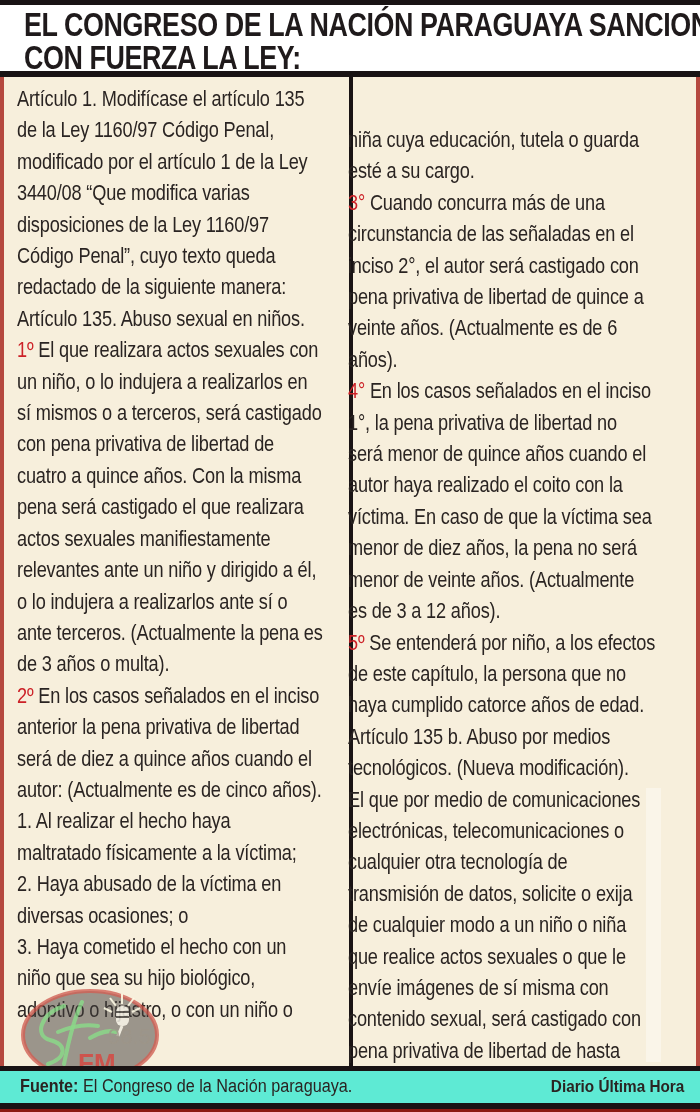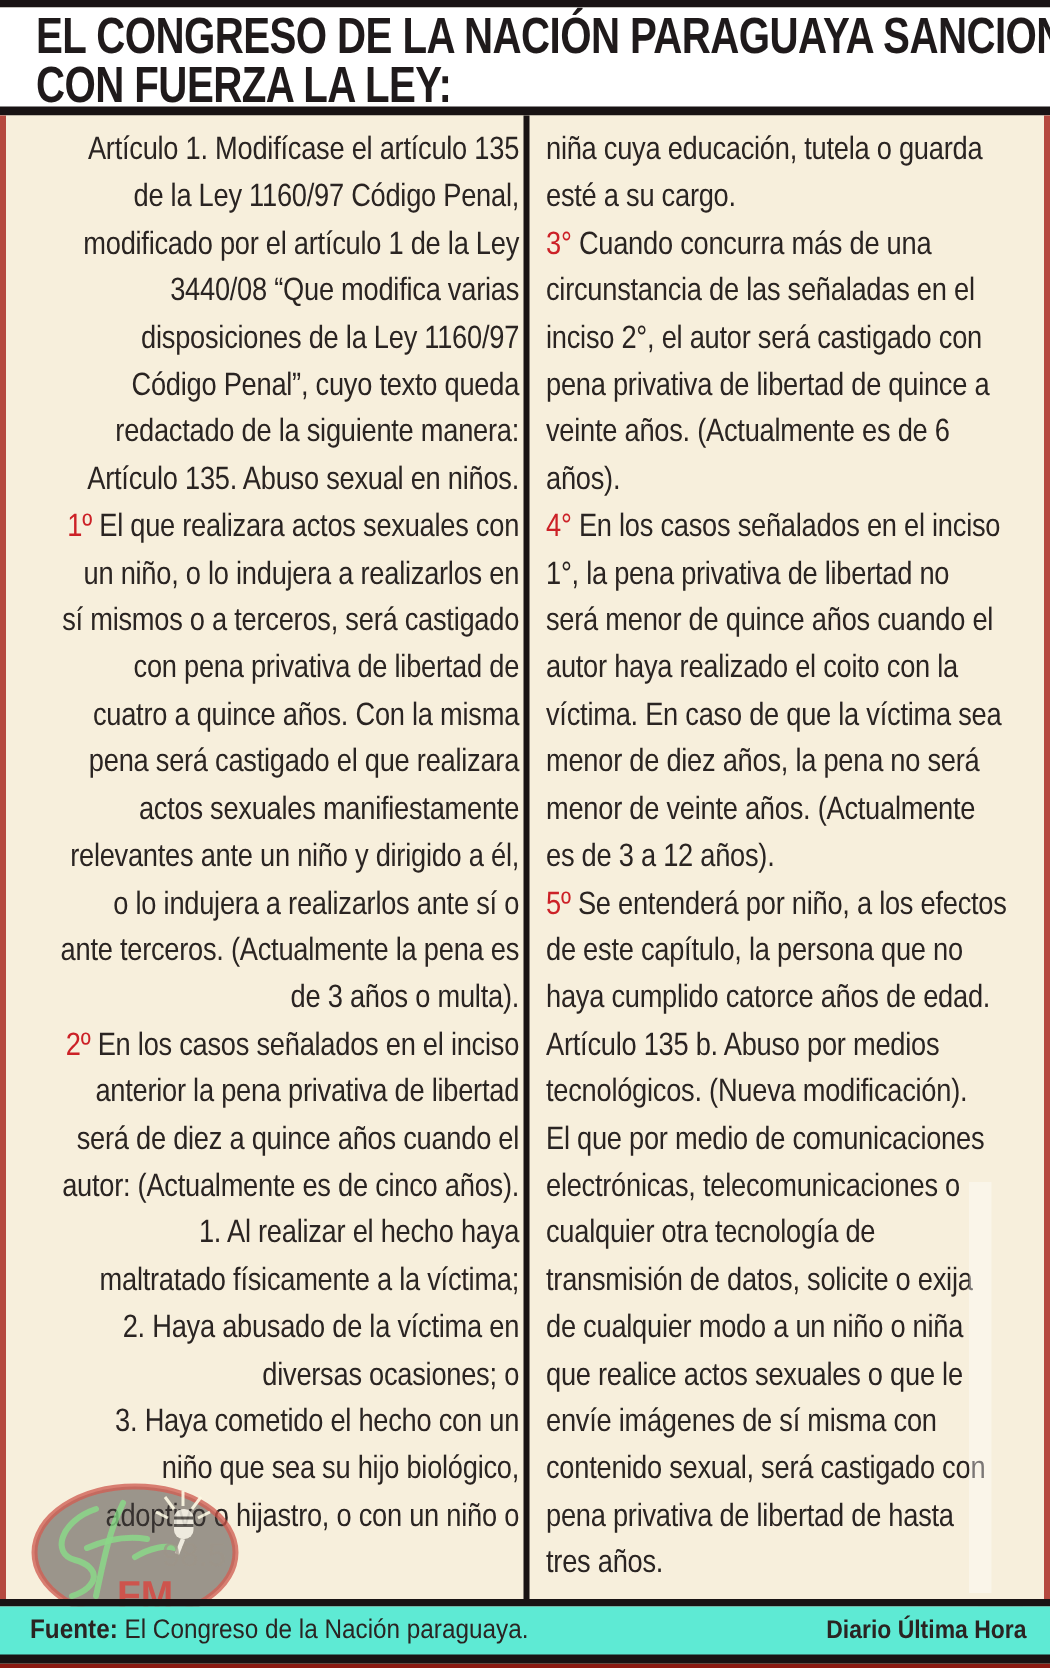--- a/index.html
+++ b/index.html
@@ -13,22 +13,22 @@
                 transform:scaleX(0.79);transform-origin:0 0;
                 font-weight:bold;font-size:34px;line-height:33px;color:#1f1a1b;
                 letter-spacing:-0.5px;white-space:nowrap;}
   .header-rule{position:absolute;left:0;top:71px;width:700px;height:6px;background:#191314;}
   
   .content{position:absolute;left:0;top:77px;width:700px;height:989px;background:#f7efdc;}
   .edge-left{position:absolute;left:0;top:77px;width:4px;height:989px;background:#b5493f;}
   .edge-right{position:absolute;left:696px;top:77px;width:4px;height:989px;background:#b5493f;}
   .divider{position:absolute;left:349px;top:77px;width:4px;height:989px;background:#191314;}
   .col{position:absolute;top:84px;}
-  .col1{left:17px;width:330px;text-align:right;}
-  .col2{left:364px;width:330px;}
+  .col1{left:17px;width:330px;}
+  .col2{left:348px;width:330px;margin-top:41px;}
   .colscale{transform:scaleX(0.845);transform-origin:0 0;width:118%;}
   .tline{font-size:21.5px;line-height:31.4px;color:#2a2422;white-space:nowrap;letter-spacing:-0.2px;}
   .tline .red{color:#cc2127;}
   
   .foot-rule-top{position:absolute;left:0;top:1066px;width:700px;height:5px;background:#191314;}
   .footer{position:absolute;left:0;top:1071px;width:700px;height:48px;background:#5eead4;}
   .foot-src{position:absolute;left:20px;top:5px;font-size:18px;color:#2a2422;white-space:nowrap;
             transform:scaleX(0.9);transform-origin:0 0;}
   .foot-src b{font-weight:bold;}
   .foot-credit{position:absolute;right:16px;top:6px;font-size:17px;font-weight:bold;color:#2a2422;

